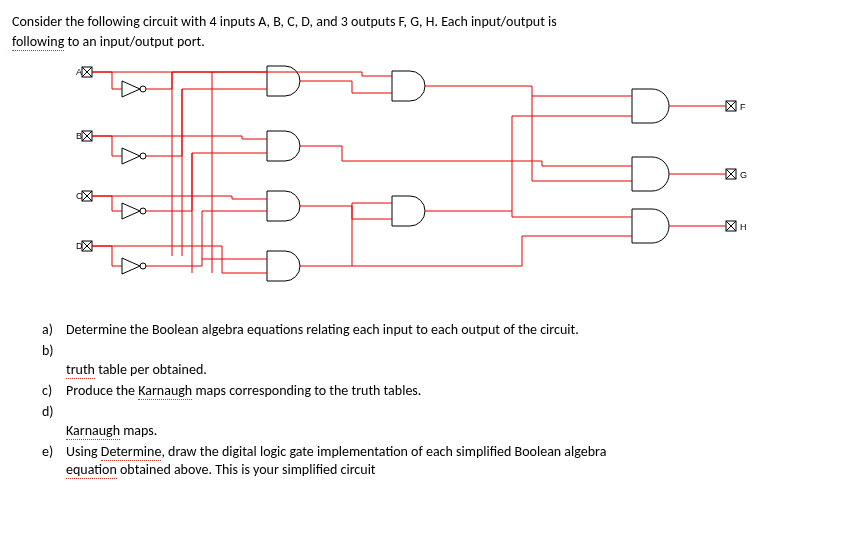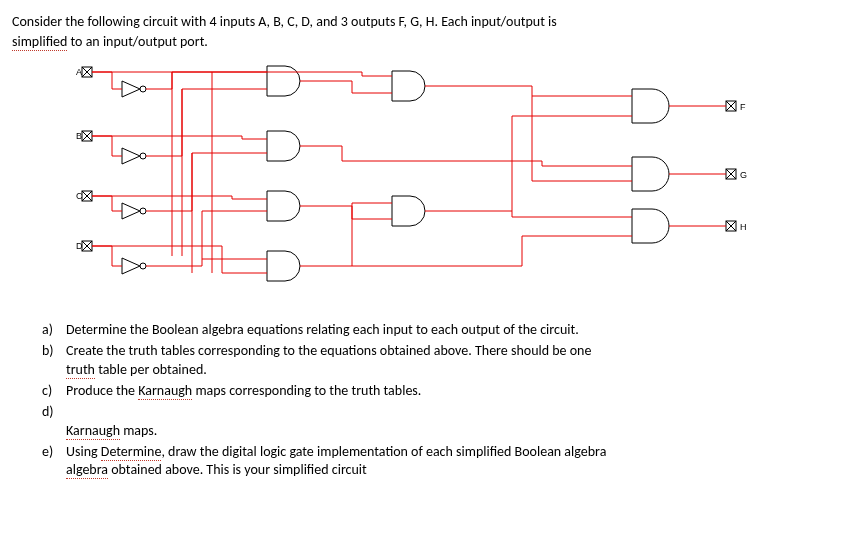--- a/index.html
+++ b/index.html
@@ -41,21 +41,21 @@
   svg { display: block; }
   .wire { stroke: #e60000; stroke-width: 1; fill: none; }
   .gate { stroke: #000; stroke-width: 1; fill: #fff; }
   .label { font: 9px Arial; fill: #000; }
 </style>
 </head>
 <body>
 
 <div class="intro">
   <span>Consider the following circuit with 4 inputs A, B, C, D, and 3 outputs F, G, H. Each input/output is</span><br>
-  <span class="dotted">simplified</span><span> to an input/output port.</span>
+  <span class="dotted">following</span><span> to an input/output port.</span>
 </div>
 
 <div class="circuit">
 <svg viewBox="0 0 700 240" width="700" height="240">
 
   <g>
     <text class="label" x="14" y="14">A</text>
     <rect class="gate" x="20" y="6" width="10" height="10"></rect>
         <line class="gate" x1="20" y1="6" x2="30" y2="16"></line>
         <line class="gate" x1="30" y1="6" x2="20" y2="16"></line>
@@ -186,37 +186,37 @@
 </div>
 
 <div class="questions">
   <div class="q-row">
     <div class="q-marker">a)</div>
     <div class="q-text"><span>Determine the Boolean algebra equations relating each input to each output of the circuit.</span></div>
   </div>
   <div class="q-row">
     <div class="q-marker">b)</div>
     <div class="q-text">
-      <span>Create the truth tables corresponding to the equations obtained above. There should be one</span><br>
+      <br>
       <span class="dotted">truth</span><span> table per obtained.</span>
     </div>
   </div>
   <div class="q-row">
     <div class="q-marker">c)</div>
     <div class="q-text">
       <span>Produce the </span><span class="dotted">Karnaugh</span><span> maps corresponding to the truth tables.</span>
     </div>
   </div>
   <div class="q-row">
     <div class="q-marker">d)</div>
     <div class="q-text">
       <br>
       <span class="dotted">Karnaugh</span><span> maps.</span>
     </div>
   </div>
   <div class="q-row">
     <div class="q-marker">e)</div>
     <div class="q-text">
       <span>Using </span><span class="dotted">Determine</span><span>, draw the digital logic gate implementation of each simplified Boolean algebra</span><br>
-      <span class="dotted">algebra</span><span> obtained above. This is your simplified circuit</span>
+      <span class="dotted">equation</span><span> obtained above. This is your simplified circuit</span>
     </div>
   </div>
 </div>
 
 </body></html>

